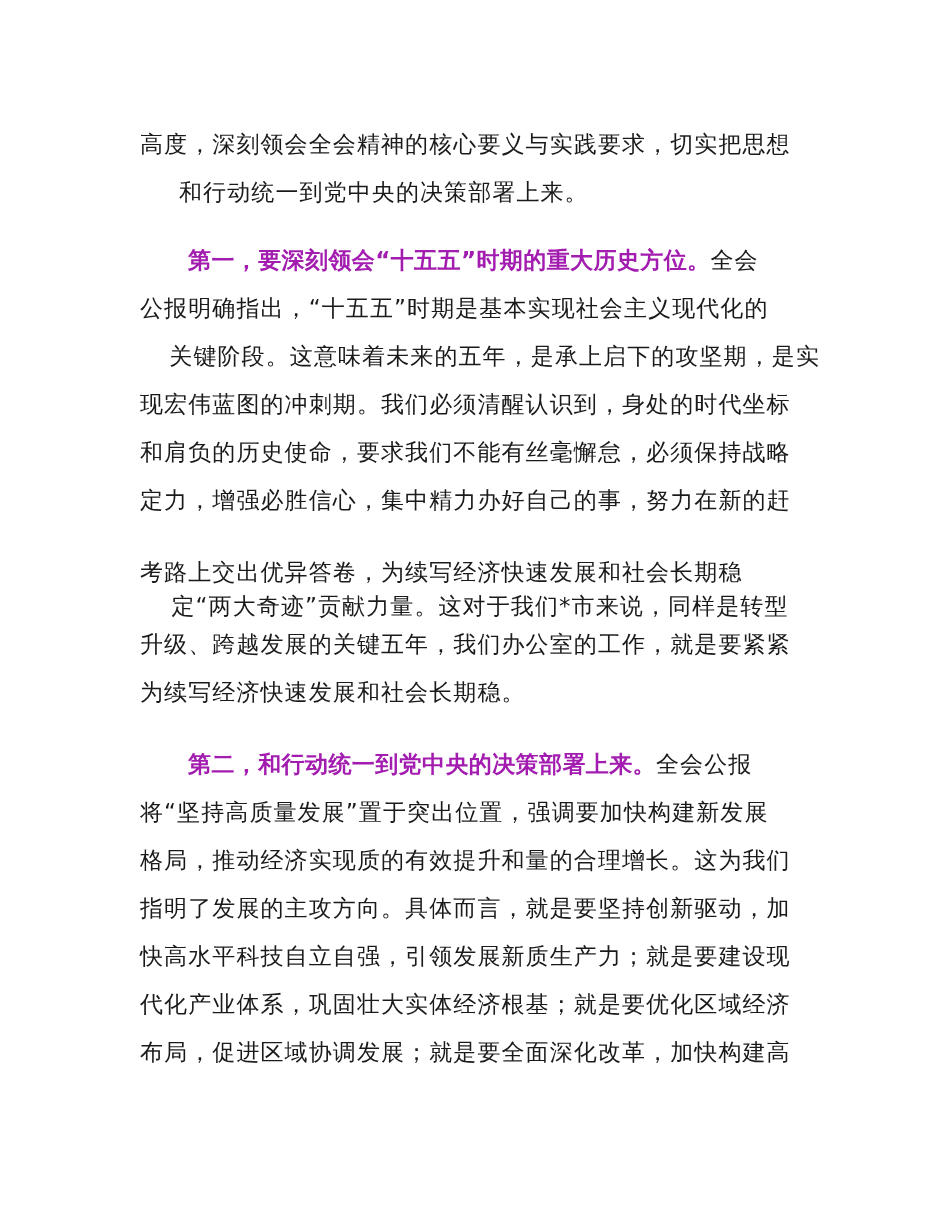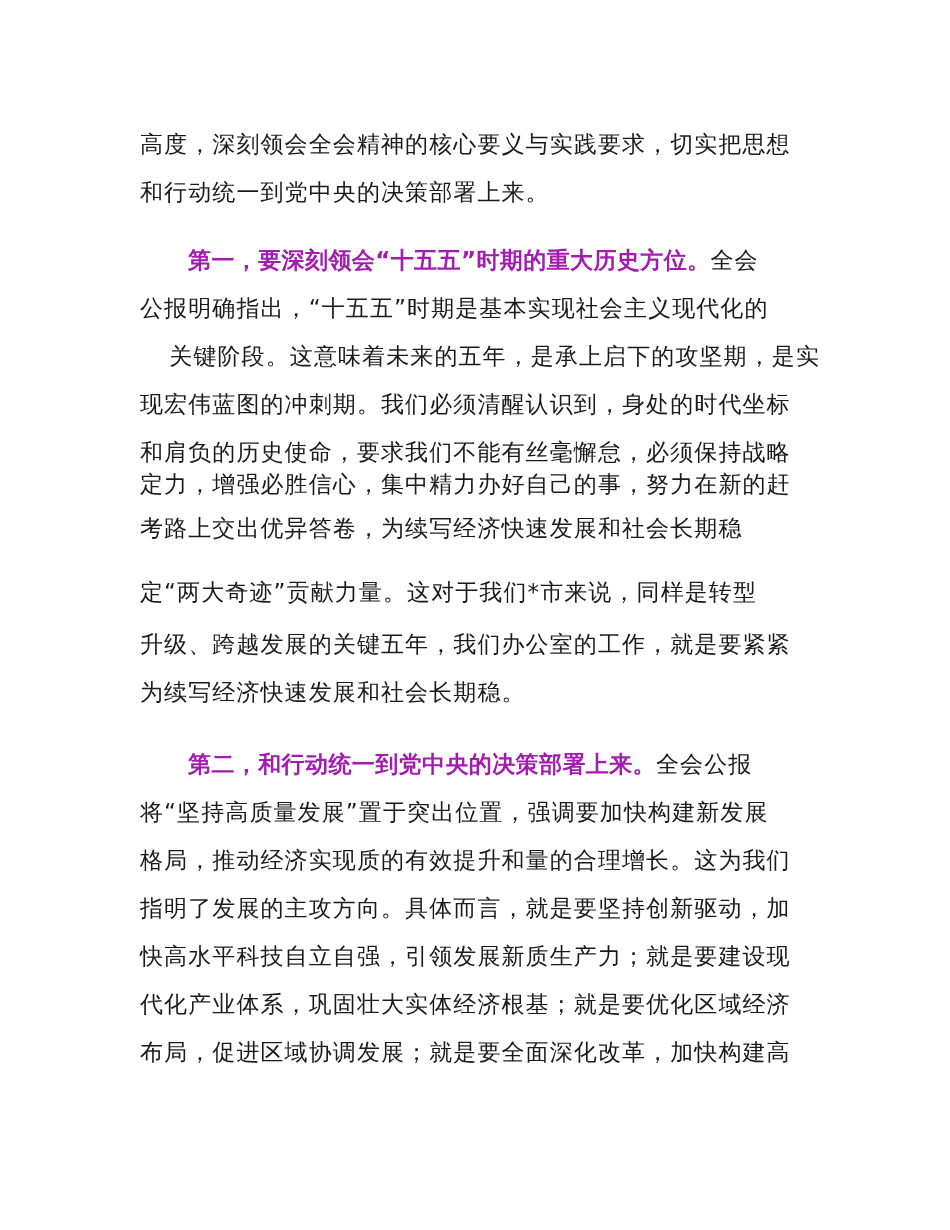--- a/index.html
+++ b/index.html
@@ -44,48 +44,48 @@
   </style>
 </head>
 <body>
 
 <div class="page">
 
   <div class="paragraph">
     <div class="line" style="top:120px;">
       <span class="rest">高度，深刻领会全会精神的核心要义与实践要求，切实把思想</span>
     </div>
-    <div class="line" style="top:168px;">
+    <div class="line" style="top:168px;margin-left:39px;">
       <span class="rest">和行动统一到党中央的决策部署上来。</span>
     </div>
   </div>
 
   <div class="paragraph">
     <div class="line indent" style="top:236px;">
       <span class="lead">第一，要深刻领会“十五五”时期的重大历史方位。</span><span class="rest">全会</span>
     </div>
     <div class="line" style="top:284px;">
       <span class="rest">公报明确指出，“十五五”时期是基本实现社会主义现代化的</span>
     </div>
     <div class="line" style="top:332px;text-align:right;">
       <span class="rest">关键阶段。这意味着未来的五年，是承上启下的攻坚期，是实</span>
     </div>
     <div class="line" style="top:380px;">
       <span class="rest">现宏伟蓝图的冲刺期。我们必须清醒认识到，身处的时代坐标</span>
     </div>
     <div class="line" style="top:428px;">
       <span class="rest">和肩负的历史使命，要求我们不能有丝毫懈怠，必须保持战略</span>
     </div>
-    <div class="line" style="top:460px;">
+    <div class="line" style="top:476px;">
       <span class="rest">定力，增强必胜信心，集中精力办好自己的事，努力在新的赶</span>
     </div>
-    <div class="line" style="top:504px;">
+    <div class="line" style="top:548px;">
       <span class="rest">考路上交出优异答卷，为续写经济快速发展和社会长期稳</span>
     </div>
-    <div class="line" style="top:568px;">
+    <div class="line" style="top:582px;text-align:center;">
       <span class="rest">定“两大奇迹”贡献力量。这对于我们*市来说，同样是转型</span>
     </div>
     <div class="line" style="top:620px;">
       <span class="rest">升级、跨越发展的关键五年，我们办公室的工作，就是要紧紧</span>
     </div>
     <div class="line" style="top:668px;">
       <span class="rest">为续写经济快速发展和社会长期稳。</span>
     </div>
   </div>
 

